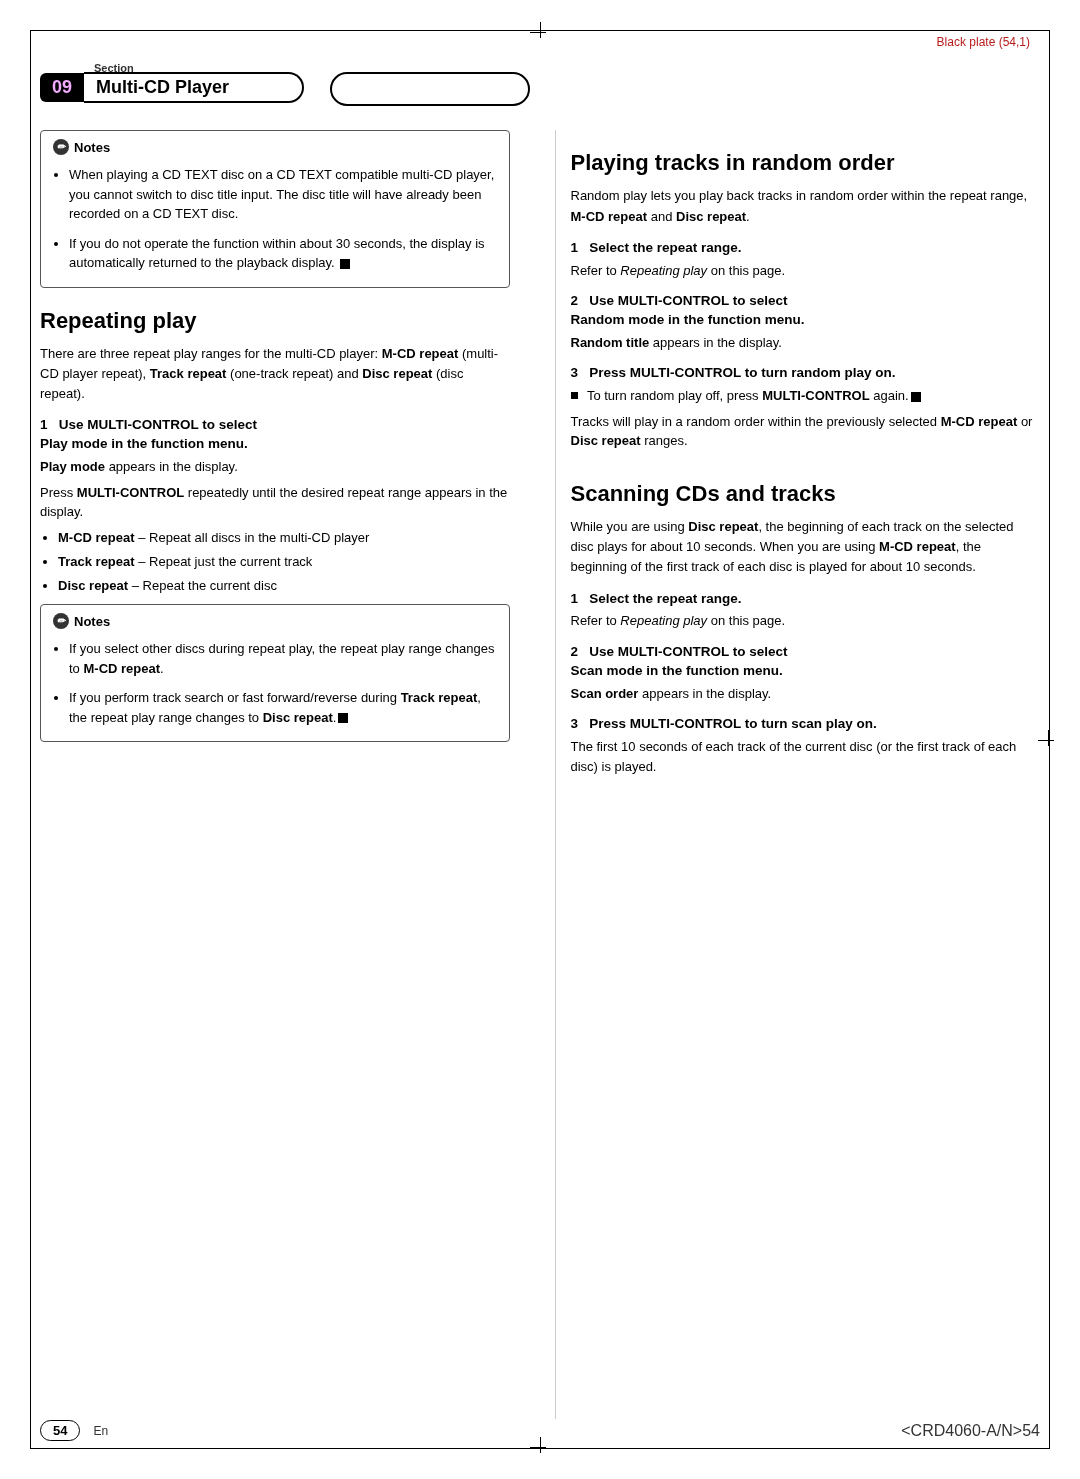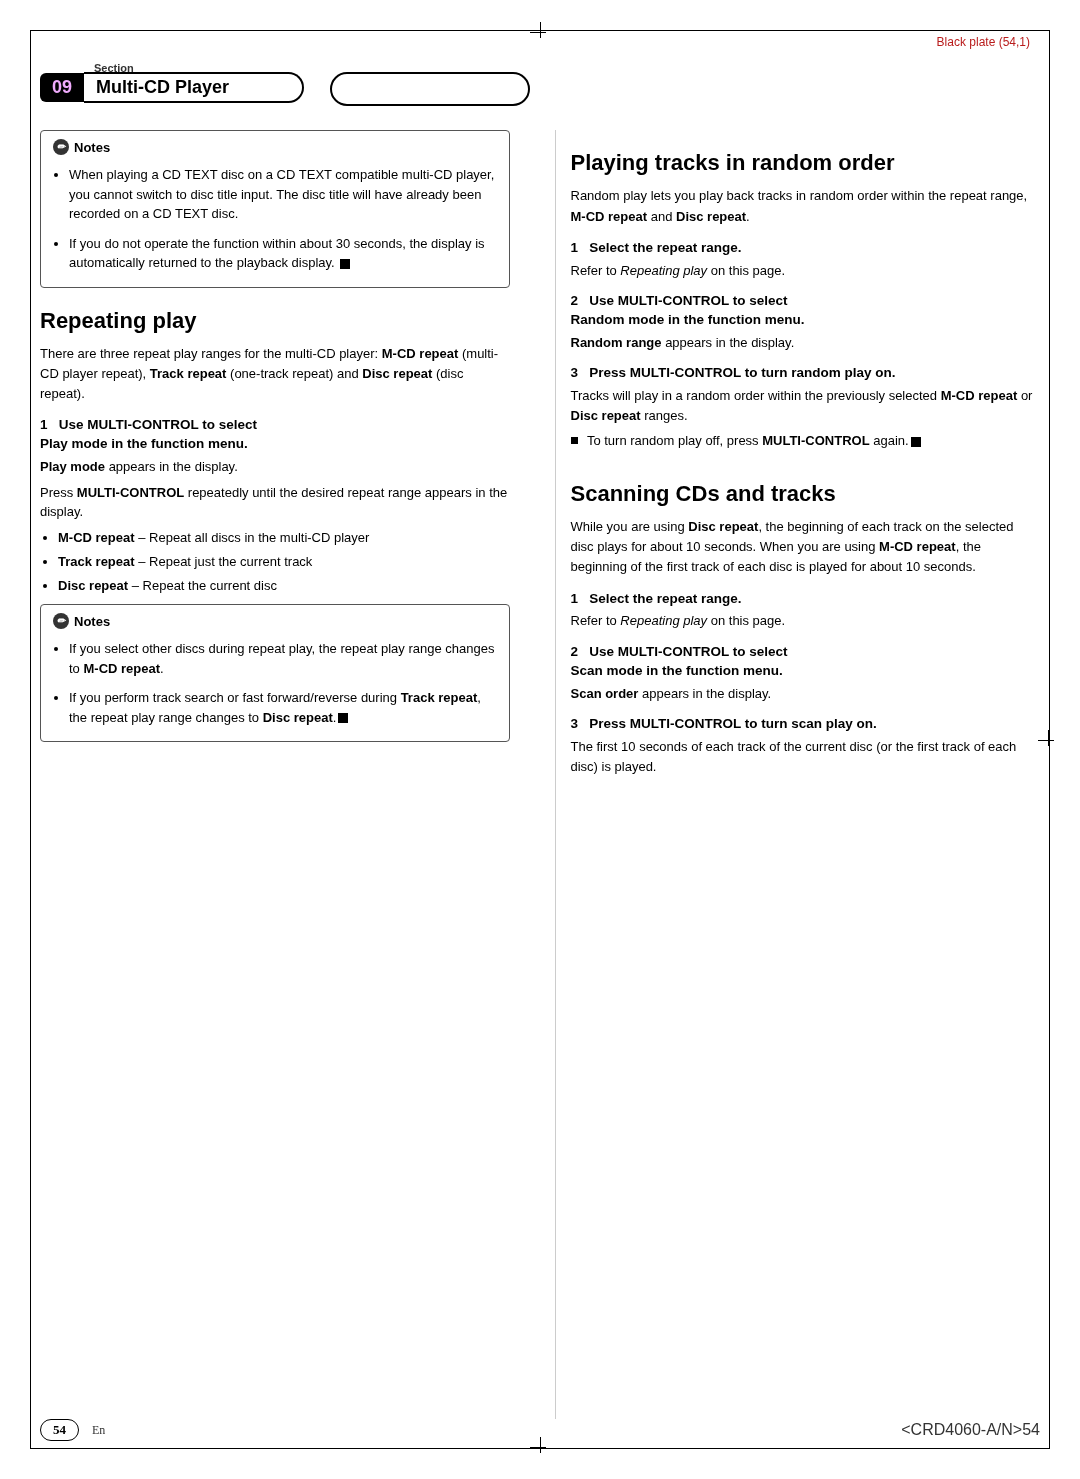--- a/index.html
+++ b/index.html
@@ -412,33 +412,33 @@
       1&nbsp;&nbsp; Select the repeat range.
     </p>
     <p class="step-body">
       Refer to <i>Repeating play</i> on this page.
     </p>
 
     <p class="step-heading">
       2&nbsp;&nbsp; Use MULTI-CONTROL to select<br>Random mode in the function menu.
     </p>
     <p class="step-body">
-      <b>Random range</b> appears in the display.
+      <b>Random title</b> appears in the display.
     </p>
 
     <p class="step-heading">
       3&nbsp;&nbsp; Press MULTI-CONTROL to turn random play on.
-    </p>
-    <p class="step-body">
-      Tracks will play in a random order within the previously selected <b>M-CD repeat</b> or <b>Disc repeat</b> ranges.
     </p>
     <p class="step-body">
       <span class="square-bullet"></span>
       To turn random play off, press <b>MULTI-CONTROL</b> again.<span class="end-box"></span>
     </p>
+    <p class="step-body">
+      Tracks will play in a random order within the previously selected <b>M-CD repeat</b> or <b>Disc repeat</b> ranges.
+    </p>
 
     <h2 class="section-h2" style="margin-top: 30px;">Scanning CDs and tracks</h2>
 
     <p class="body-text">
       While you are using <b>Disc repeat</b>, the beginning of each track on the selected disc plays for about 10 seconds. When you are using <b>M-CD repeat</b>, the beginning of the first track of each disc is played for about 10 seconds.
     </p>
 
     <p class="step-heading">
       1&nbsp;&nbsp; Select the repeat range.
     </p>
@@ -458,18 +458,18 @@
     </p>
     <p class="step-body">
       The first 10 seconds of each track of the current disc (or the first track of each disc) is played.
     </p>
 
   </div>
 
 </div>
 
 <div class="page-footer">
-  <div style="display:flex; align-items:center; gap:8px;font-family:Liberation Serif, serif;">
+  <div style="display:flex; align-items:center; gap:8px;">
     <span class="page-num-box">54</span>
     <span class="footer-en">En</span>
   </div>
   <span class="footer-code">&lt;CRD4060-A/N&gt;54</span>
 </div>
 
 </body></html>

